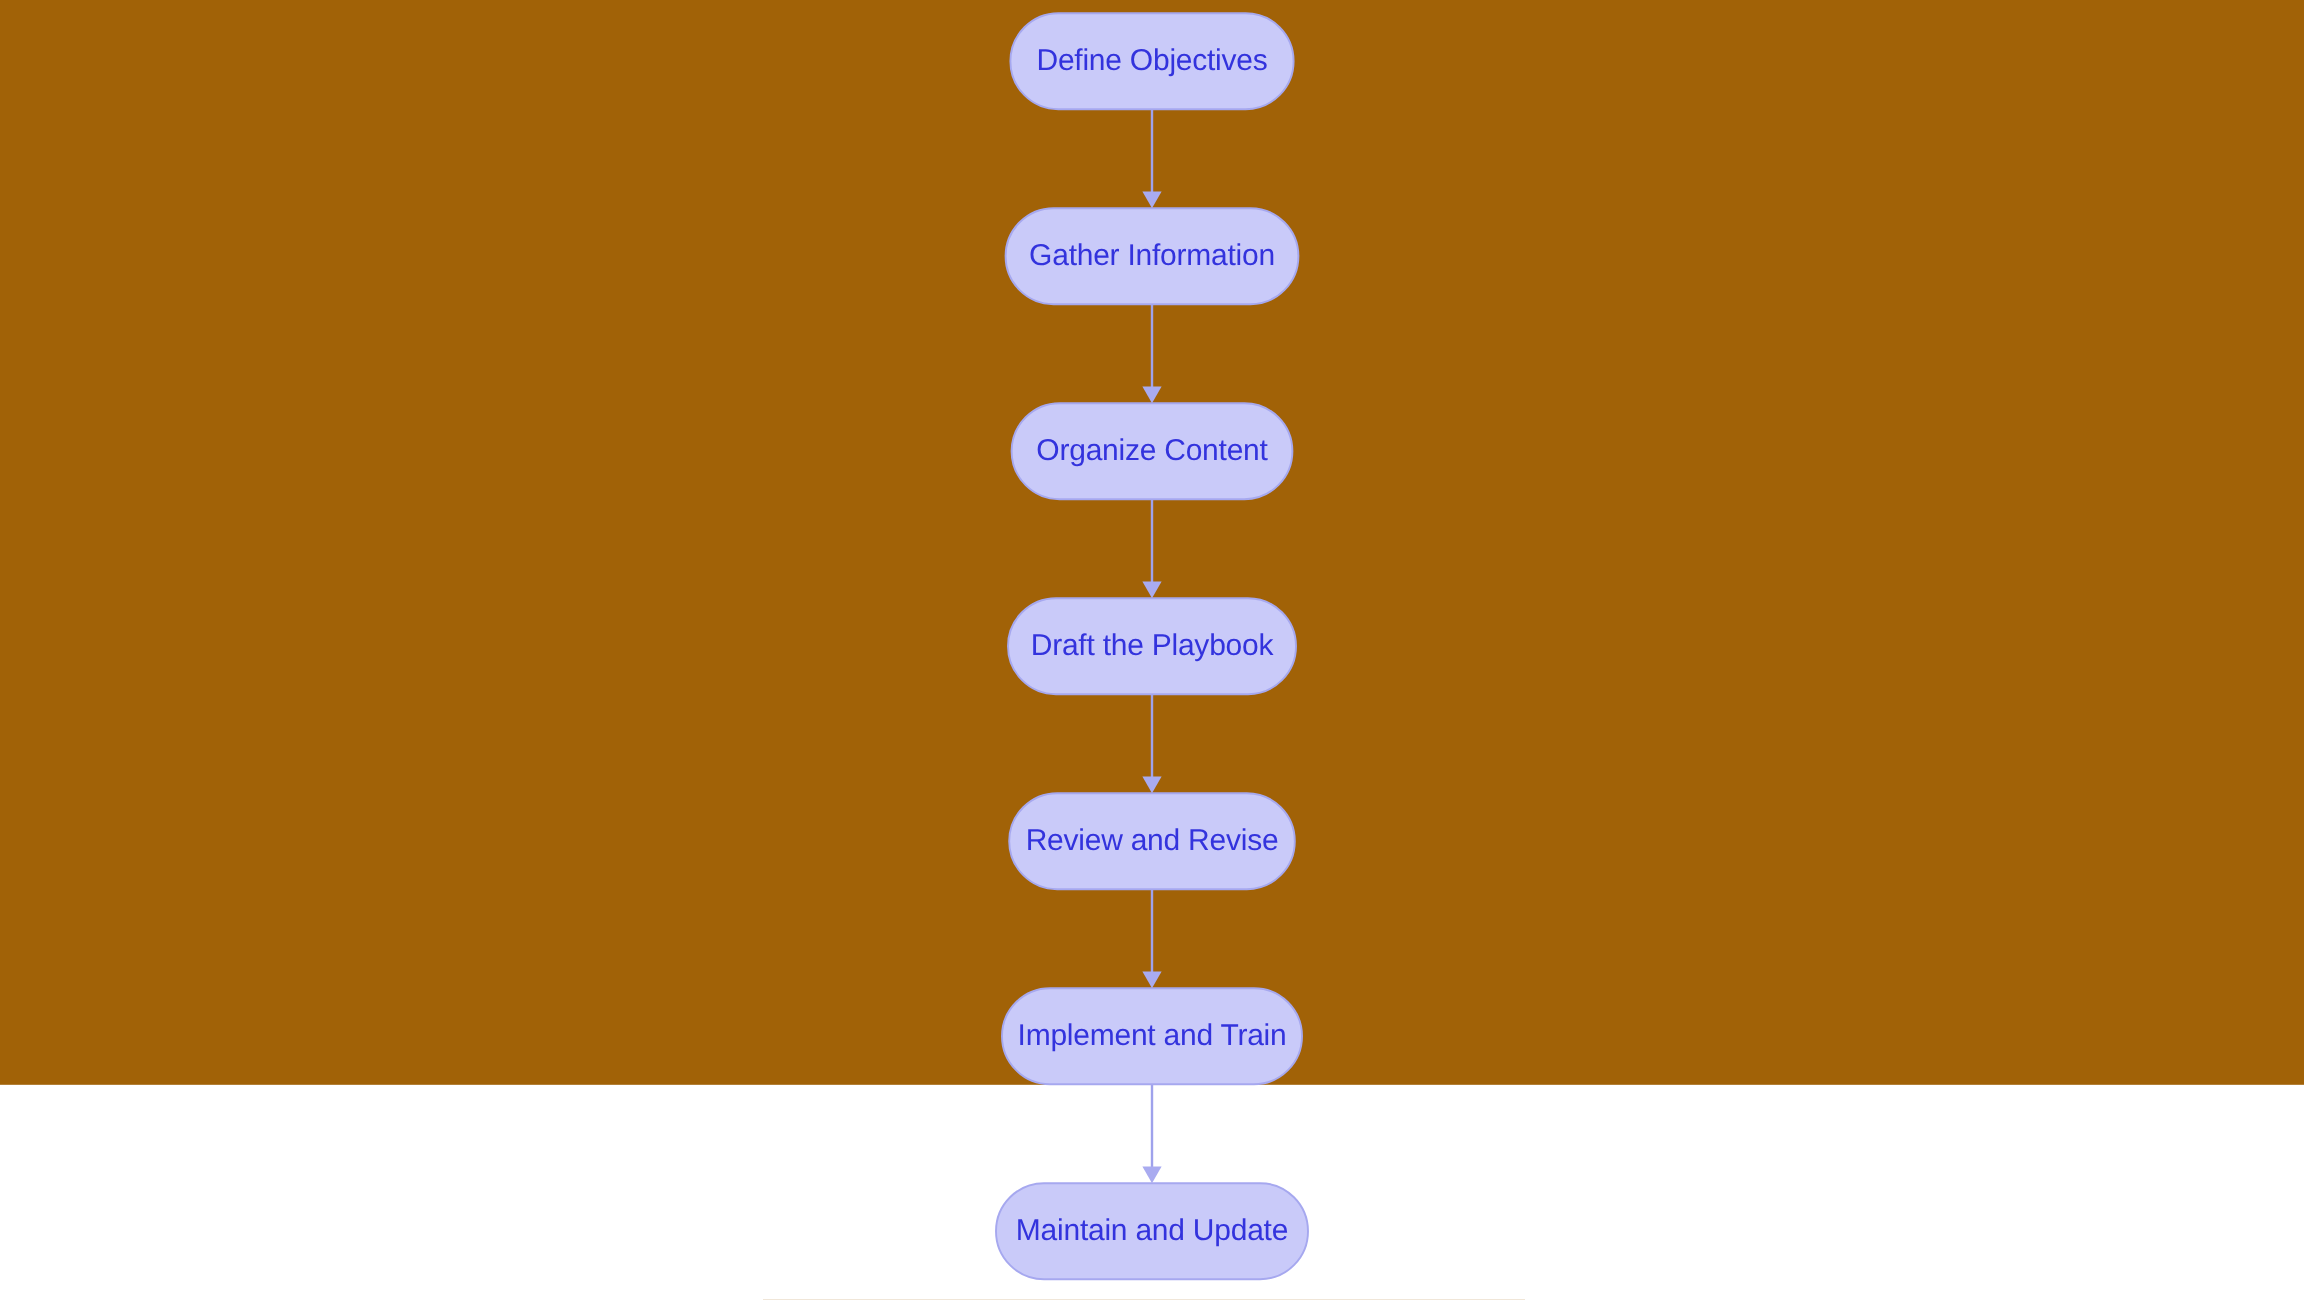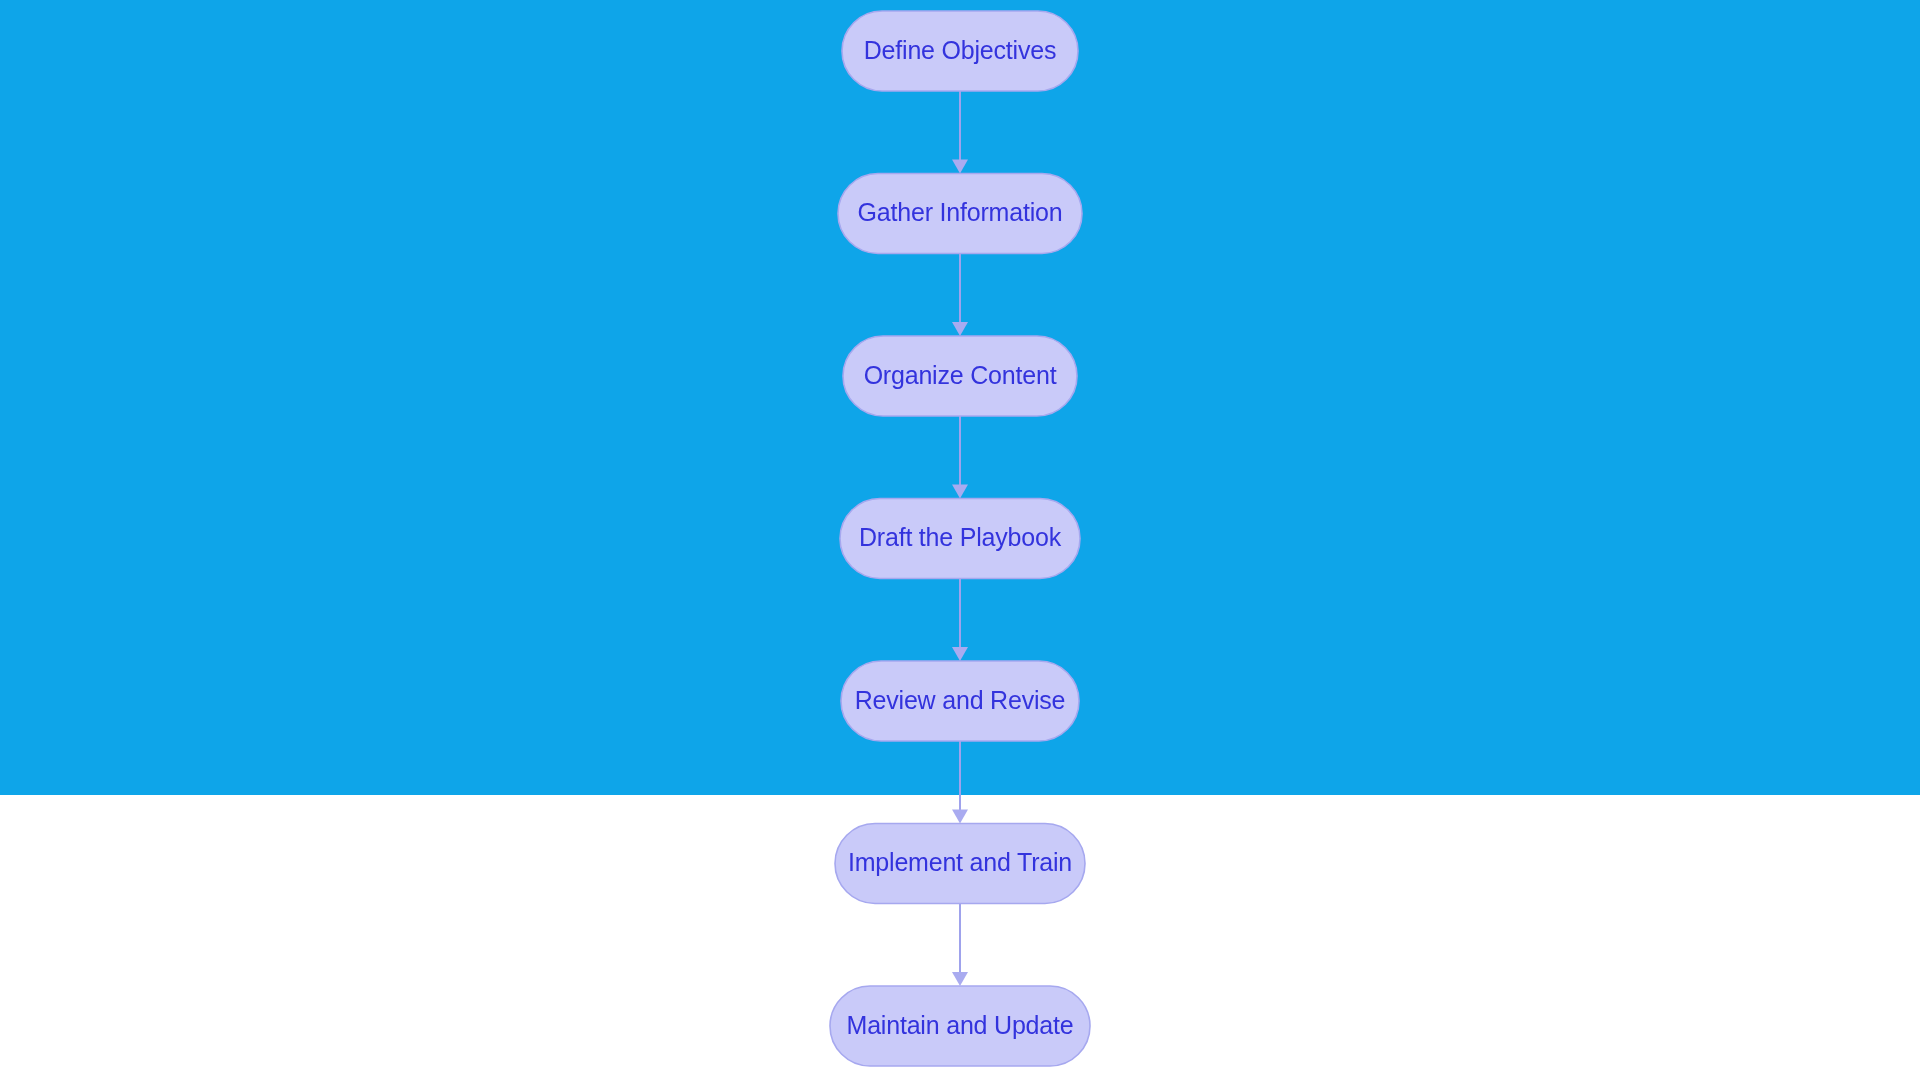--- a/index.html
+++ b/index.html
@@ -11,22 +11,22 @@
   body {
     width: 1920px;
     height: 1083px;
     overflow: hidden;
     font-family: "Liberation Sans", sans-serif;
   }
 
   #flowchart-canvas {
     position: relative;
     width: 1920px;
-    height: 795px;
-    background: #0ea5e9;
+    height: 904px;
+    background: #a16207;
   }
 
   #flow-svg {
     position: absolute;
     left: 0;
     top: 0;
     width: 1920px;
     height: 1083px;
     display: block;
   }

